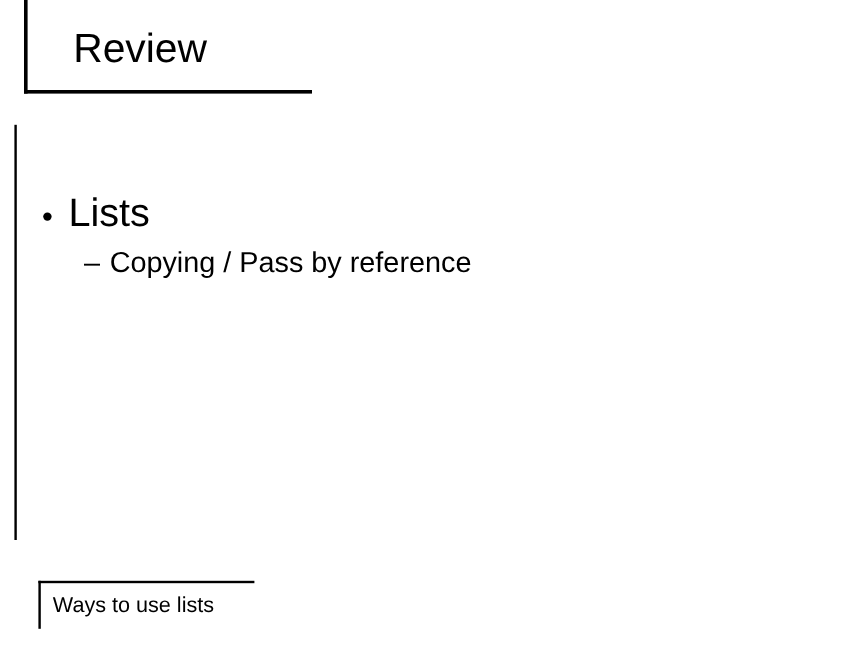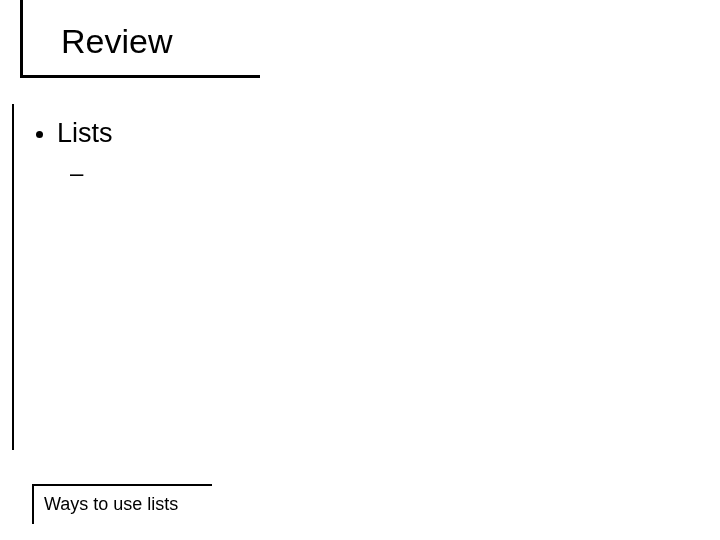--- a/index.html
+++ b/index.html
@@ -43,22 +43,23 @@
     width: 640px;
     height: 346px;
     border-left: 2px solid #000;
     box-sizing: border-box;
     padding-left: 22px;
     padding-top: 14px;
   }
   .bullet-l1 {
     display: flex;
     align-items: baseline;
-    font-size: 27px;
+    font-size: 33px;
     margin-bottom: 10px;
+    margin-top: 40px;
   }
   .bullet-l1 .dot {
     width: 7px;
     height: 7px;
     background: #000;
     border-radius: 50%;
     margin-right: 14px;
     position: relative;
     top: -4px;
     flex-shrink: 0;
@@ -97,20 +98,21 @@
     <div class="title-text">Review</div>
   </div>
 
   <div class="body-box">
     <div class="bullet-l1">
       <span class="dot"></span>
       <span>Lists</span>
     </div>
     <div class="bullet-l2">
       <span class="dash">–</span>
+      <span>Copying / Pass by reference</span>
     </div>
   </div>
 
   <div class="footer-box">
     <div class="footer-text">Ways to use lists</div>
   </div>
 
 </div>
 
 </body></html>

